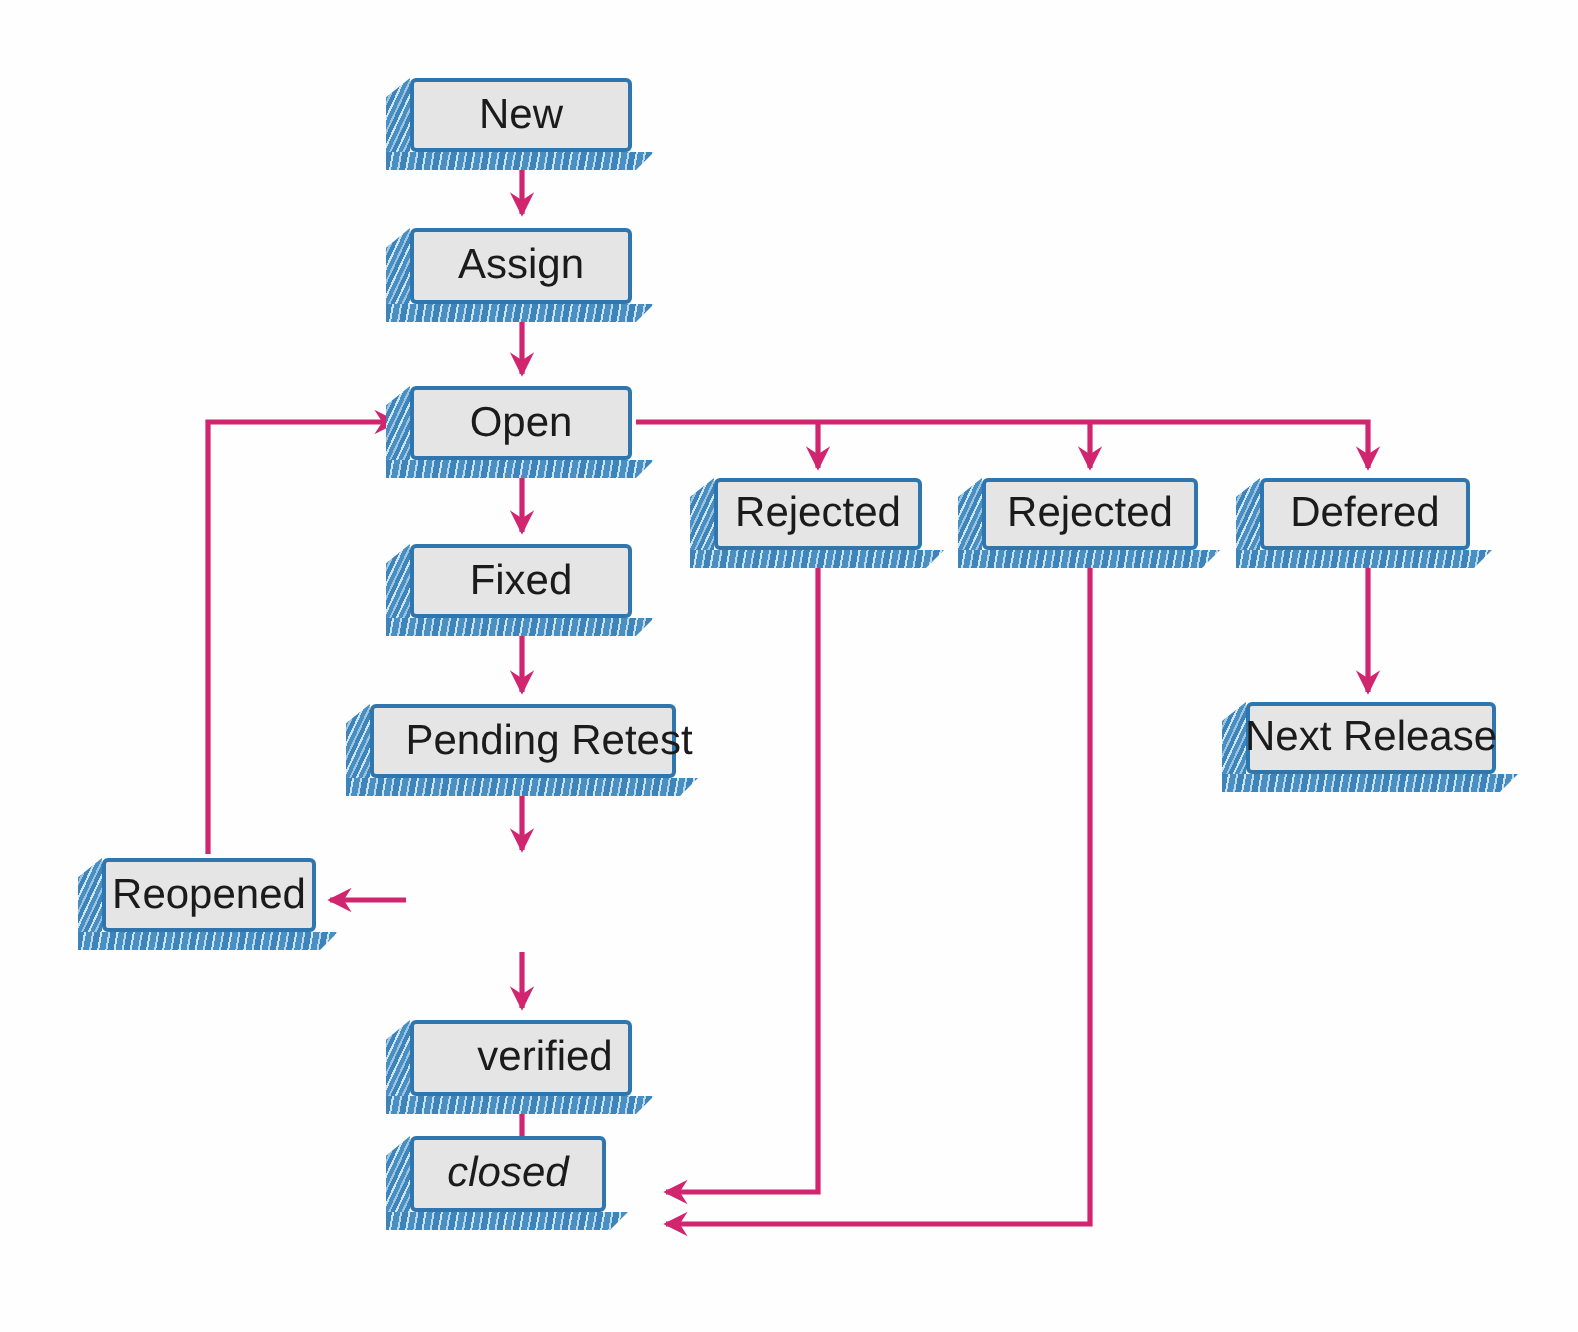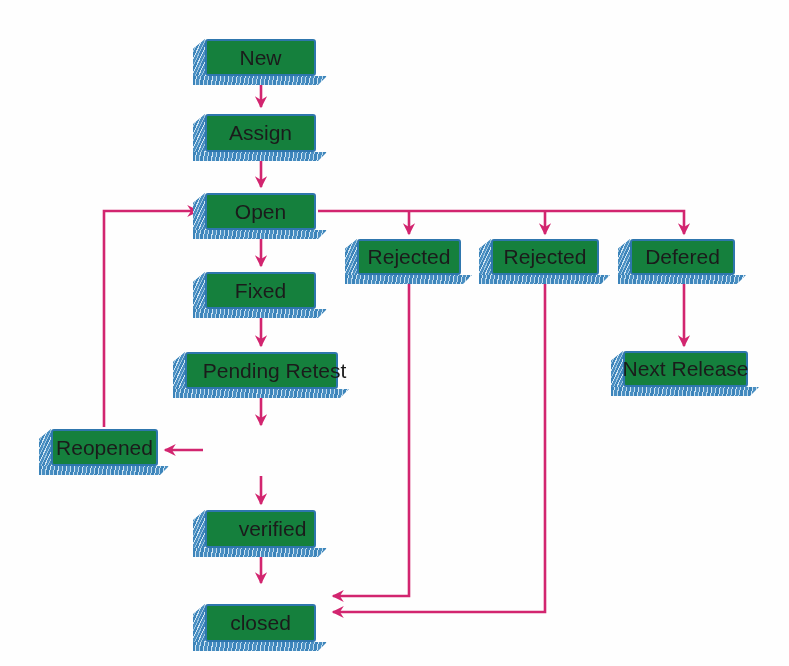--- a/index.html
+++ b/index.html
@@ -7,21 +7,21 @@
     position:relative;
     width:789px;height:666px;
     background:#fefefe;
     font-family:"Liberation Sans","DejaVu Sans",sans-serif;
     overflow:hidden;
   }
   svg.edges{position:absolute;left:0;top:0;z-index:1;}
   .node{
     position:absolute;
     box-sizing:border-box;
-    background:#15803d;
+    background:#e5e5e5;
     border:2px solid #2e76ad;
     border-radius:3px;
     display:flex;align-items:center;justify-content:center;
     font-size:21px;color:#1b1b1b;
     white-space:nowrap;
     z-index:2;
   }
   
   .node::before{
     content:"";
@@ -49,21 +49,21 @@
     clip-path:polygon(0 0,100% 0,calc(100% - 9px) 100%,0 100%);
   }
   
   .n-new{left:205px;top:39px;width:111px;height:37px;}
   .n-assign{left:205px;top:114px;width:111px;height:38px;}
   .n-open{left:205px;top:193px;width:111px;height:37px;}
   .n-fixed{left:205px;top:272px;width:111px;height:37px;}
   .n-pending{left:185px;top:352px;width:153px;height:37px;padding-left:26px;}
   .n-test{left:205px;top:431px;width:111px;height:36px;}
   .n-verified{left:205px;top:510px;width:111px;height:38px;padding-left:24px;}
-  .n-closed{left:205px;top:604px;width:111px;height:38px;}
+  .n-closed{left:205px;top:568px;width:98px;height:38px;font-style:italic;}
   .n-reopened{left:51px;top:429px;width:107px;height:37px;}
   .n-duplicate{left:357px;top:239px;width:104px;height:36px;}
   .n-rejected{left:491px;top:239px;width:108px;height:36px;}
   .n-defered{left:630px;top:239px;width:105px;height:36px;}
   .n-next{left:623px;top:351px;width:125px;height:36px;}
   .edge{fill:none;stroke:#d2256f;stroke-width:2.6;}
 </style>
 </head>
 <body>
 

